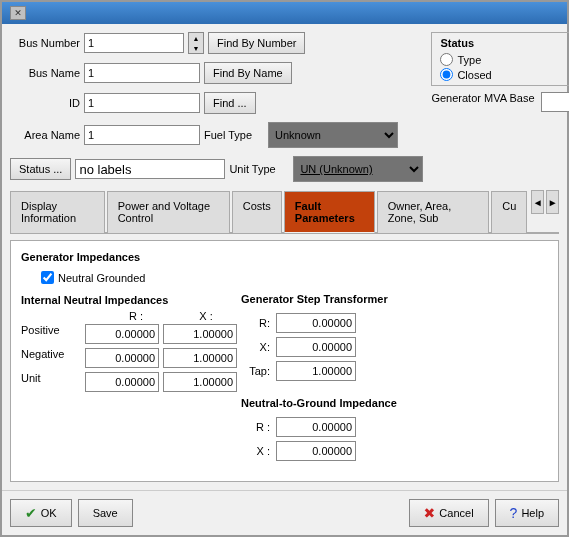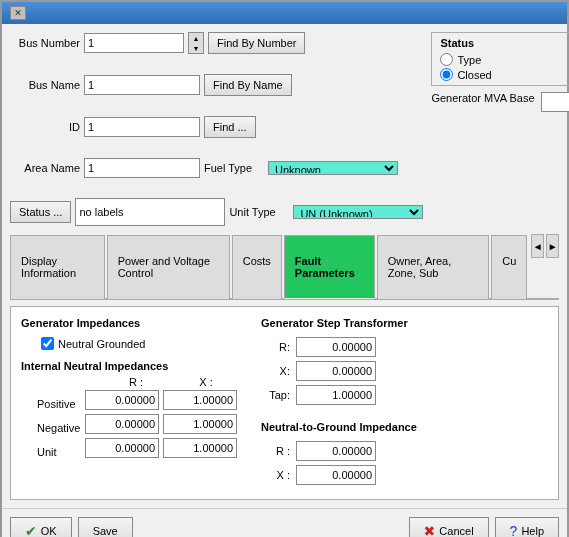--- a/index.html
+++ b/index.html
@@ -55,21 +55,21 @@
     
     .top-section {
       display: flex;
       gap: 8px;
     }
     
     .left-fields {
       flex: 1;
       display: flex;
       flex-direction: column;
-      gap: 20px;
+      gap: 8px;
     }
     
     .field-row {
       display: flex;
       align-items: center;
       gap: 4px;
     }
     
     .field-label {
       width: 70px;
@@ -155,48 +155,48 @@
       width: 70px;
       height: 20px;
       border: 1px solid #888;
       background: white;
       padding: 1px 3px;
       font-size: 11px;
       text-align: right;
     }
     
     select {
-      height: 14px;
-      border: 1px solid #888;
-      background: #5eead4;
+      height: 26px;
+      border: 1px solid #888;
+      background: #737373;
       font-size: 11px;
       padding: 1px 2px;
     }
     
     .tabs-bar {
       display: flex;
       border-bottom: 2px solid #aaa;
       flex-shrink: 0;
       margin-top: 2px;
     }
     
     .tab {
-      padding: 19px 10px;
+      padding: 8px 10px;
       border: 1px solid #aaa;
       border-bottom: none;
       background: #ddd;
       cursor: pointer;
       font-size: 11px;
       margin-right: 2px;
       position: relative;
       bottom: -1px;
     }
     
     .tab.active {
-      background: #22c55e;
+      background: #c2410c;
       border-bottom: 1px solid #f0f0f0;
       font-weight: bold;
       z-index: 1;
     }
     
     .tab-arrow {
       width: 16px;
       height: 24px;
       display: flex;
       align-items: center;
@@ -211,29 +211,29 @@
     .tab-content {
       flex: 1;
       border: 1px solid #aaa;
       background: white;
       padding: 10px;
       overflow: auto;
     }
     
     .fault-layout {
       display: flex;
-      gap: 20px;
     }
     
     .left-panel {
       width: 220px;
     }
     
     .right-panel {
       flex: 1;
+      margin-top: 42px;
     }
     
     .section-title {
       font-size: 11px;
       font-weight: bold;
       margin-bottom: 8px;
     }
     
     .checkbox-row {
       display: flex;
@@ -257,23 +257,22 @@
     }
     
     .col-header {
       width: 80px;
       text-align: center;
       font-size: 11px;
     }
     
     .impedance-row {
       display: flex;
-      align-items: flex-end;
+      align-items: flex-start;
       margin-bottom: 4px;
-      margin-left: 16px;
     }
     
     .imp-label {
       width: 80px;
       font-size: 11px;
     }
     
     .imp-input {
       width: 74px;
       height: 20px;
@@ -337,25 +336,25 @@
       align-items: center;
       gap: 4px;
     }
     
     .ok-icon { color: #2a8a2a; font-size: 14px; }
     .cancel-icon { color: #cc2222; font-size: 14px; }
     .help-icon { color: #2244cc; font-size: 14px; }
     
     .labels-input {
       width: 150px;
-      height: 28px;
+      height: 20px;
       border: 1px solid #888;
       background: white;
       padding: 1px 3px;
-      font-size: 11px;
+      font-size: 13px;
     }
   </style>
 </head>
 <body>
 
 <div class="window">
 
   <div class="title-bar">
     <div class="title-bar-buttons">
       <button class="title-btn">✕</button>
@@ -391,21 +390,21 @@
           <input class="field-input" type="text" value="1" style="width: 116px;">
           <span class="field-label" style="width:60px;text-align:left;">Fuel Type</span>
           <select style="width:130px;">
             <option>Unknown</option>
           </select>
         </div>
         <div class="field-row">
           <button class="action-btn" style="margin-left:0;">Status ...</button>
           <input class="labels-input" type="text" value="no labels" style="">
           <span class="field-label" style="width:60px;text-align:left;">Unit Type</span>
-          <select style="width:130px;">
+          <select style="width:130px;text-decoration:underline;">
             <option>UN (Unknown)</option>
           </select>
         </div>
       </div>
 
       <div class="right-section">
         <div class="status-group">
           <span class="status-title">Status</span>
           <div class="radio-row">
             <input type="radio" name="status" id="open-radio" style="">

